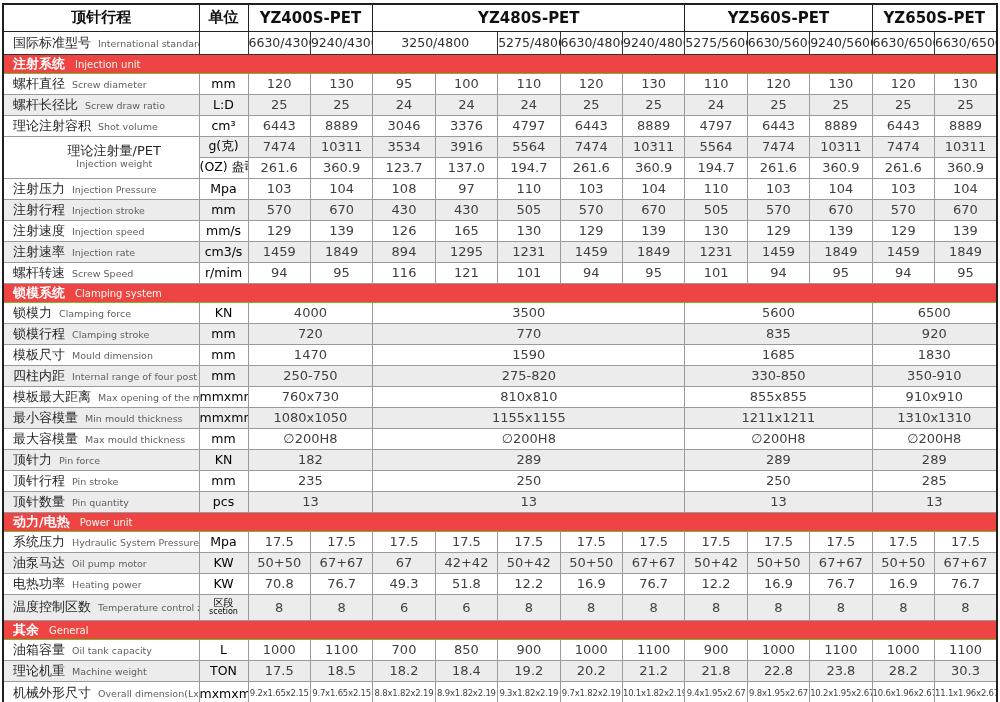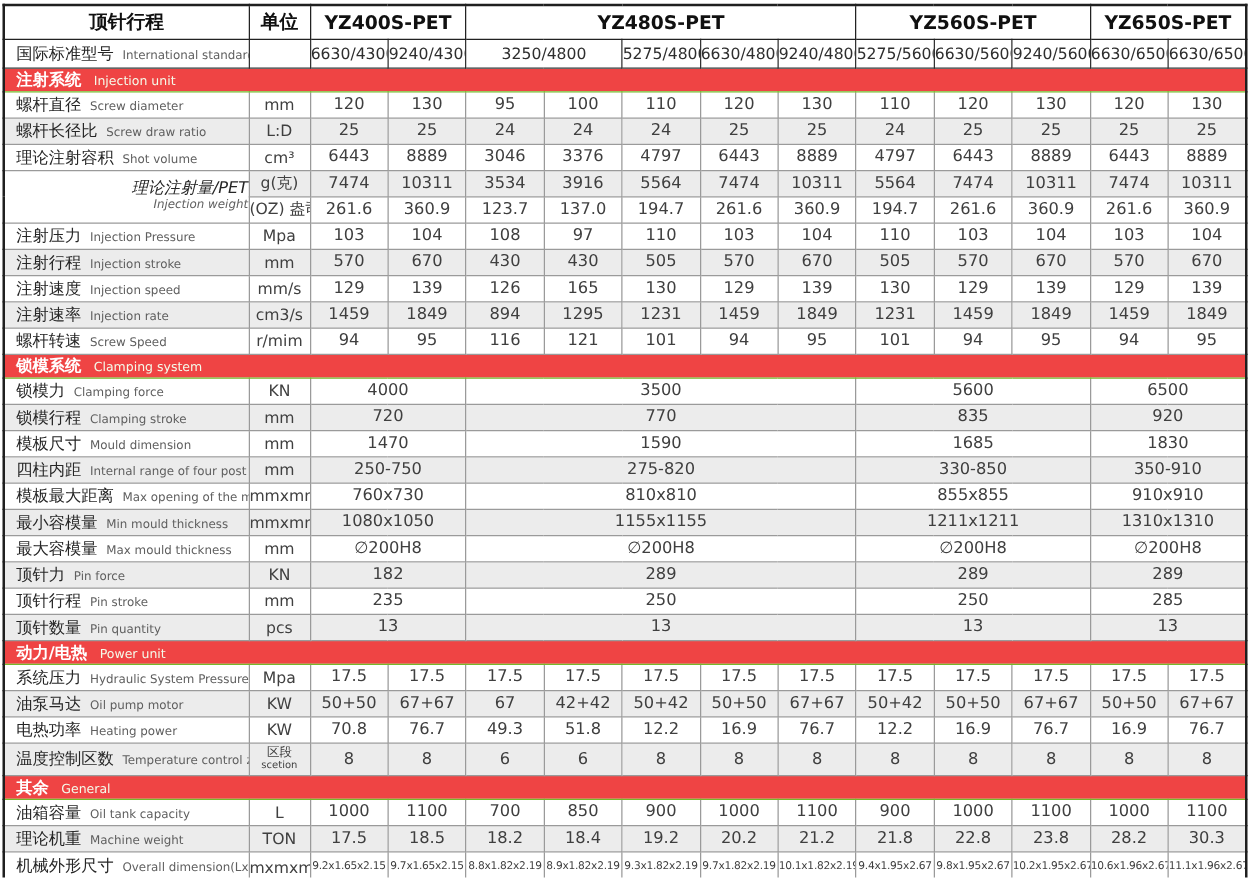--- a/index.html
+++ b/index.html
@@ -20,24 +20,24 @@
   .bar-en{color:#f4fbea;font-size:10px;margin-left:10px;}
   
   tr.h-row{height:21px;margin-top:24px;}
   tr.h-zone{height:26px;}
   tr.h-dims{height:25px;}
   tr.shade-g td{background:#ececec;}
   tr.shade-w td{background:#ffffff;}
   td.label{text-align:left;padding-left:9px;}
   .lab-zh{font-size:13px;color:#262626;}
   .lab-en{font-size:9.5px;color:#5f5f5f;margin-left:7px;}
-  td.label-2l{text-align:right;padding-left:26px;background:#fff !important;line-height:1.15;font-style:italic;}
+  td.label-2l{text-align:center;padding-left:26px;background:#fff !important;line-height:1.15;}
   .lab2-zh{display:block;font-size:13px;color:#262626;}
   .lab2-en{display:block;font-size:9.5px;color:#5f5f5f;}
-  td.unit{font-size:12.5px;color:#404040;}
+  td.unit{font-size:12.5px;color:#000000;}
   td.unit.two{line-height:1;}
   .u1{display:block;font-size:10px;}
   .u2{display:block;font-size:8px;}
   td.val{font-size:13px;color:#3f3f3f;}
   td.val.small{font-size:8.5px;letter-spacing:-0.2px;}
   td.modelcell{font-size:12.5px;}
 </style>
 </head>
 <body>
 

